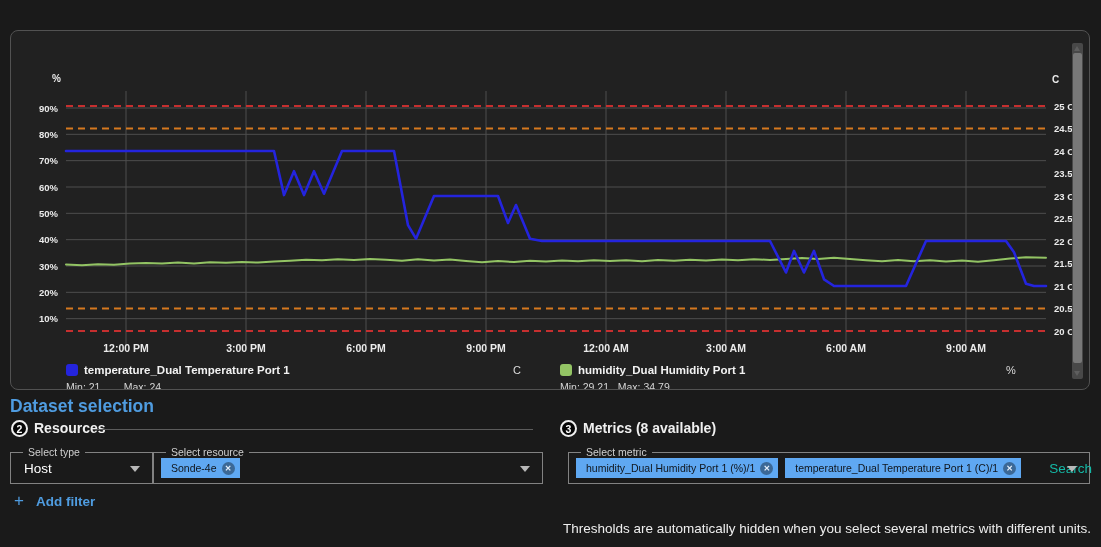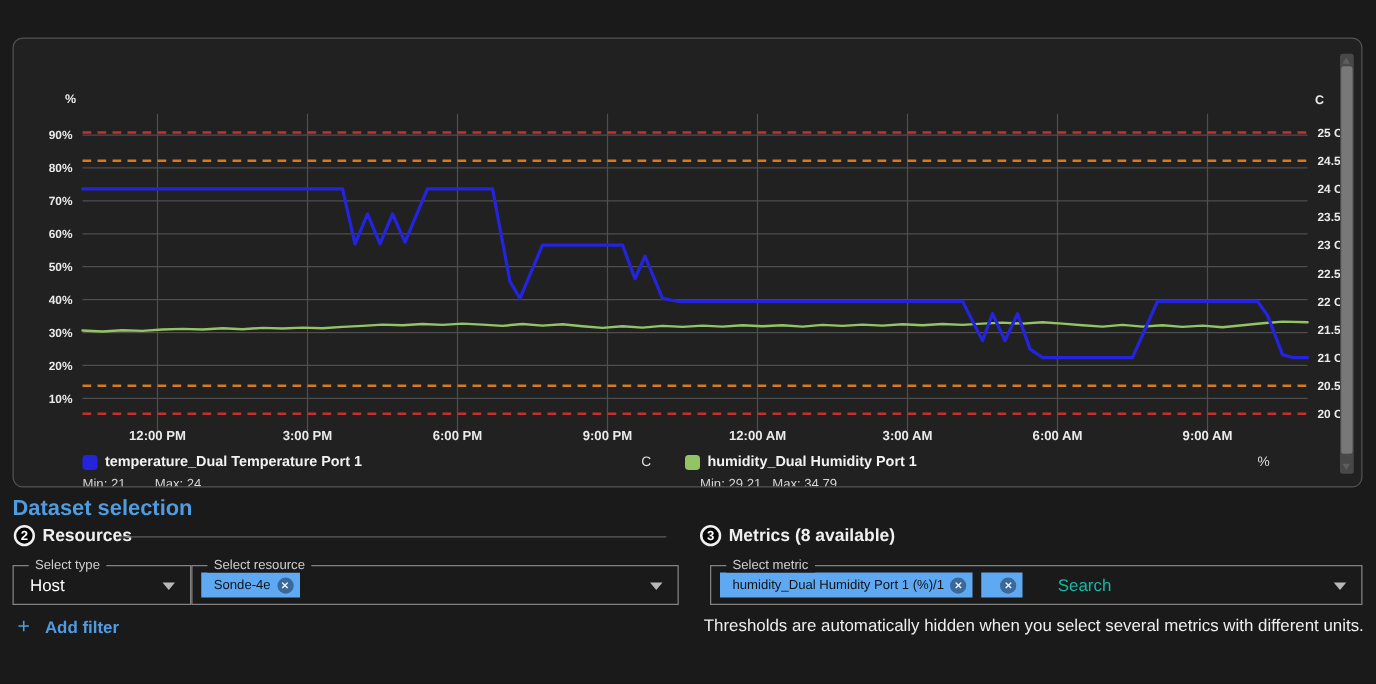--- a/index.html
+++ b/index.html
@@ -54,21 +54,21 @@
             background:rgba(0,0,0,0.38); color:#e9f2fc; font-size:8px; line-height:13px;
             text-align:center; font-weight:700; }
   .chip-x::before { content:"✕"; }
 
   .search-ph { color:#14b8a6; font-size:13.5px; margin-left:28px; }
 
   .add-filter { position:absolute; left:14px; top:491px; color:#4f9ce0; font-size:13.5px;
                 font-weight:600; display:flex; align-items:center; }
   .add-filter .plus { font-size:17px; font-weight:400; margin-right:12px; }
 
-  .threshold-note { position:absolute; left:563px; top:493px; color:#eeeeee; font-size:13.5px; }
+  .threshold-note { position:absolute; left:563px; top:521px; color:#eeeeee; font-size:13.5px; }
 </style>
 </head>
 <body>
 
 <div class="page">
 
   <div class="chart-panel">
     <svg id="chart-svg" class="chart-svg" width="1080" height="330">
         <line x1="55" x2="1035" y1="77.00299999999999" y2="77.00299999999999" stroke="#4e4e4e" stroke-width="1"></line>
         <text x="47" y="80.50299999999999" text-anchor="end" class="tick">90%</text>
@@ -125,21 +125,21 @@
         <polyline points="55.0,120.0 263.0,120.0 273.0,164.1 283.0,140.2 293.0,164.1 303.0,140.2 313.0,162.7 331.0,120.0 383.0,120.0 397.0,194.2 405.0,207.7 423.0,165.0 487.0,165.0 497.0,192.0 505.0,174.0 519.0,207.7 531.0,210.0 759.0,210.0 775.0,241.5 783.0,219.9 793.0,241.5 803.0,219.9 813.0,248.3 823.0,255.0 895.0,255.0 907.0,228.0 915.0,210.0 995.0,210.0 1003.0,221.3 1015.0,252.7 1023.0,255.0 1035.0,255.0" fill="none" stroke="#2424dd" stroke-width="2.6" stroke-linejoin="round" stroke-linecap="round"></polyline>
       </svg>
 
     <div class="legend-entry" style="left:55px;">
       <span class="legend-swatch" id="swatch-0" style="background: rgb(36, 36, 221);"></span>
       <span class="legend-name">temperature_Dual Temperature Port 1</span>
     </div>
     <span class="legend-unit" style="left:502px;">C</span>
     <span class="legend-minmax" style="left:55px;">Min: 21        Max: 24</span>
 
-    <div class="legend-entry" style="left:537px;">
+    <div class="legend-entry" style="left:549px;">
       <span class="legend-swatch" id="swatch-1" style="background: rgb(147, 196, 100);"></span>
       <span class="legend-name">humidity_Dual Humidity Port 1</span>
     </div>
     <span class="legend-unit" style="left:995px;">%</span>
     <span class="legend-minmax" style="left:549px;">Min: 29.21   Max: 34.79</span>
 
     <div class="v-scrollbar">
       <span class="sb-arrow up"></span>
       <span class="sb-thumb"></span>
       <span class="sb-arrow down"></span>
@@ -175,20 +175,21 @@
     <span>Add filter</span>
   </div>
 
   <div class="outlined" style="left:568px; width:522px;">
     <span class="notch-label">Select metric</span>
     <span class="chip">
       <span>humidity_Dual Humidity Port 1 (%)/1</span>
       <span class="chip-x"></span>
     </span>
     <span class="chip">
+      <span>temperature_Dual Temperature Port 1 (C)/1</span>
       <span class="chip-x"></span>
     </span>
     <span class="search-ph">Search</span>
     <span class="caret"></span>
   </div>
 
   <div class="threshold-note">Thresholds are automatically hidden when you select several metrics with different units.</div>
 
 </div>
 

